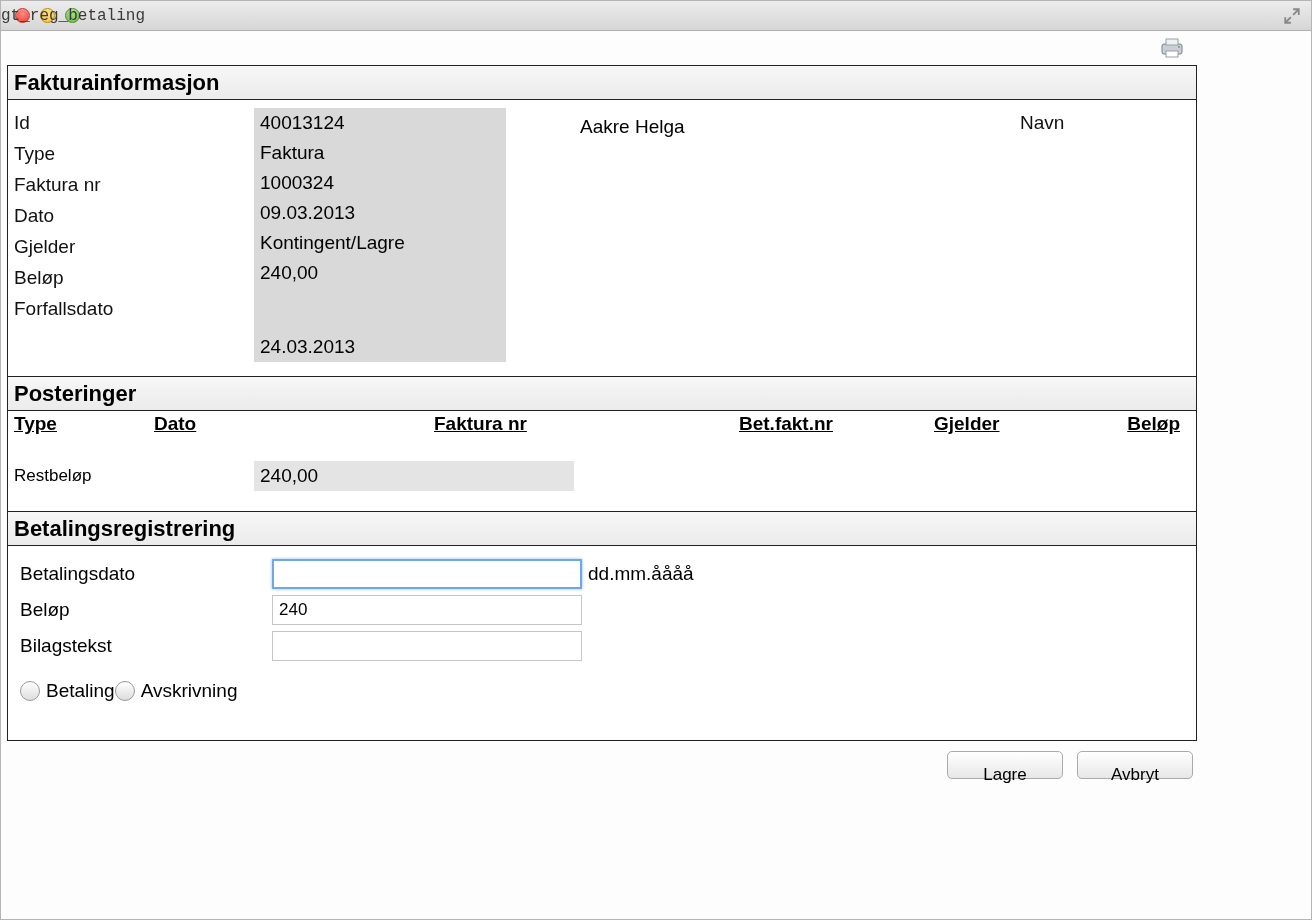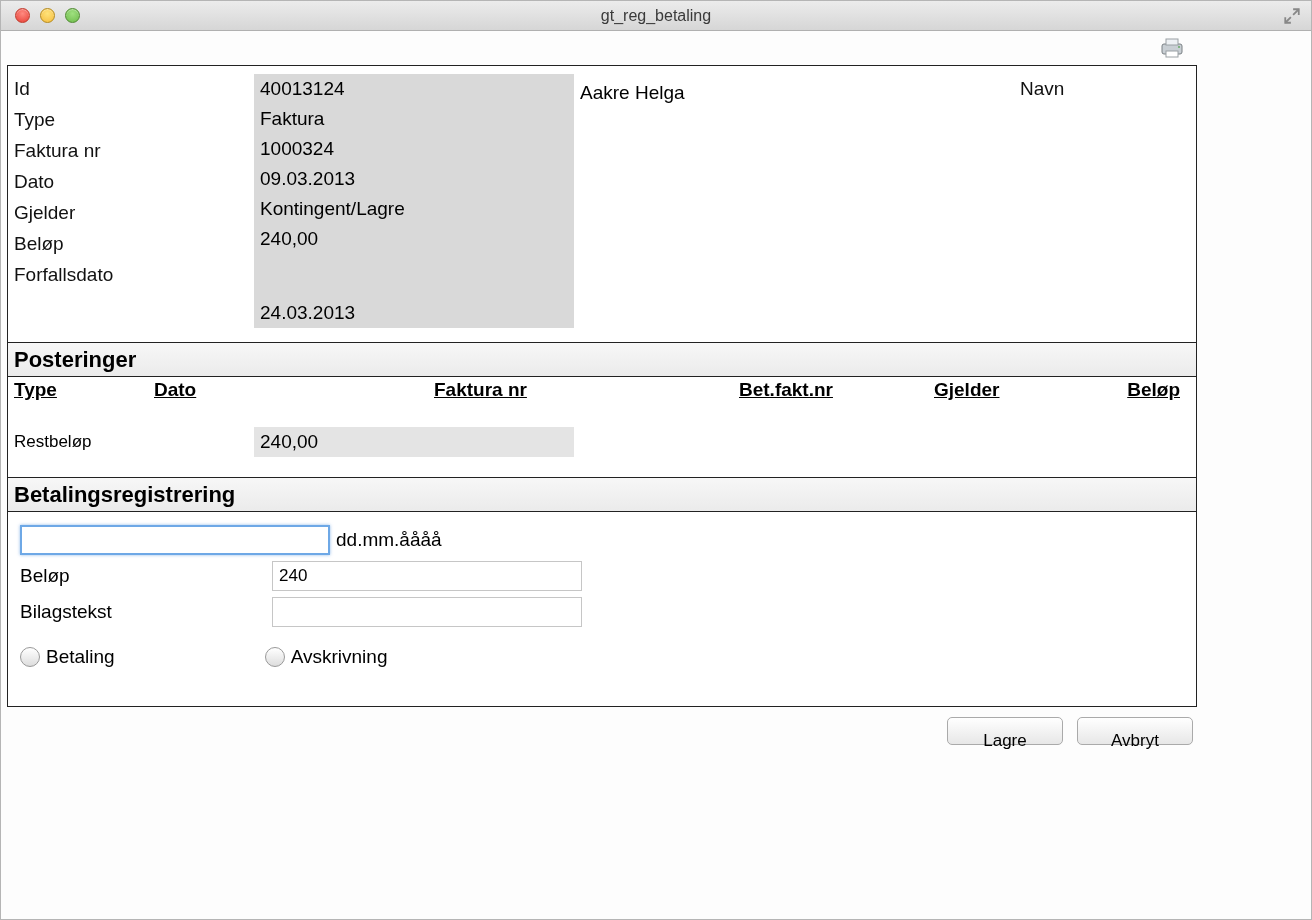--- a/index.html
+++ b/index.html
@@ -42,23 +42,23 @@
       border-radius: 50%;
       border: 1px solid rgba(0,0,0,0.2);
       box-shadow: inset 0 1px 1px rgba(255,255,255,0.4);
     }
     .tl-close { background: radial-gradient(circle at 50% 35%, #ff8a80, #e63f35); border-color:#c0392b;}
     .tl-min   { background: radial-gradient(circle at 50% 35%, #ffe27a, #f5bd3f); border-color:#b58a1b;}
     .tl-zoom  { background: radial-gradient(circle at 50% 35%, #9fe07f, #6dbb4a); border-color:#4e8a2f;}
     .titlebar-title {
       position: absolute;
       left: 0; right: 0;
-      text-align: center;
       font-size: 16px;
       color: #3a3a3a;
+      font-family: Liberation Mono, monospace;
     }
     .titlebar-expand {
       position: absolute;
       right: 10px;
       top: 6px;
       width: 18px;
       height: 18px;
       color: #7a7a7a;
       cursor: pointer;
     }
@@ -177,21 +177,20 @@
       outline: none;
     }
     .hint {
       font-size: 19px;
       padding-left: 6px;
     }
 
     
     .radio-row {
       display: flex;
-      gap: 150px;
       padding: 16px 6px 24px 6px;
       align-items: flex-end;
     }
     .radio-item {
       display: flex;
       align-items: center;
       gap: 6px;
       font-size: 19px;
       cursor: pointer;
     }
@@ -249,34 +248,35 @@
           <rect x="3" y="7" width="20" height="10" rx="2" fill="#c9cfd4" stroke="#7a8084"></rect>
           <rect x="7" y="2" width="12" height="6" fill="#eef1f4" stroke="#9aa0a4"></rect>
           <rect x="7" y="14" width="12" height="6" fill="#fff" stroke="#9aa0a4"></rect>
           <circle cx="20" cy="10" r="1" fill="#6a6"></circle>
         </svg>
       </div>
     </div>
 
     <div class="main-panel">
 
+      <div class="section-header">Fakturainformasjon</div>
       <div class="section-body">
         <div style="display:flex;">
           <div style="width:560px;">
             <div style="display:flex; align-items:stretch;">
               <div style="width:240px; display:flex; flex-direction:column; gap:9px; padding-top:4px;">
                 <div class="info-label">Id</div>
                 <div class="info-label">Type</div>
                 <div class="info-label">Faktura nr</div>
                 <div class="info-label">Dato</div>
                 <div class="info-label">Gjelder</div>
                 <div class="info-label">Beløp</div>
                 <div class="info-label">Forfallsdato</div>
               </div>
-              <div style="width:320px; background:#d9d9d9; display:flex; flex-direction:column;">
+              <div style="width:252px; background:#d9d9d9; display:flex; flex-direction:column;">
                 <div class="info-value-box" style="background:transparent;">40013124</div>
                 <div class="info-value-box" style="background:transparent;">Faktura</div>
                 <div class="info-value-box" style="background:transparent;">1000324</div>
                 <div class="info-value-box" style="background:transparent;">09.03.2013</div>
                 <div class="info-value-box" style="background:transparent;">Kontingent/Lagre</div>
                 <div class="info-value-box" style="background:transparent;">240,00</div>
                 <div class="info-value-box" style="background:transparent;margin-top:44px;">24.03.2013</div>
               </div>
             </div>
           </div>
@@ -304,20 +304,21 @@
       <div class="rest-row">
         <div class="rest-label">Restbeløp</div>
         <div class="rest-value">240,00</div>
       </div>
 
       <div class="section-divider"></div>
       <div class="section-header">Betalingsregistrering</div>
       <div class="section-body" style="padding-top:10px;">
 
         <div class="form-row">
+          <div class="form-label">Betalingsdato</div>
           <input class="form-input focused" type="text" value="" style="">
           <div class="hint">dd.mm.åååå</div>
         </div>
 
         <div class="form-row">
           <div class="form-label">Beløp</div>
           <input class="form-input" type="text" value="240" style="">
         </div>
 
         <div class="form-row">

